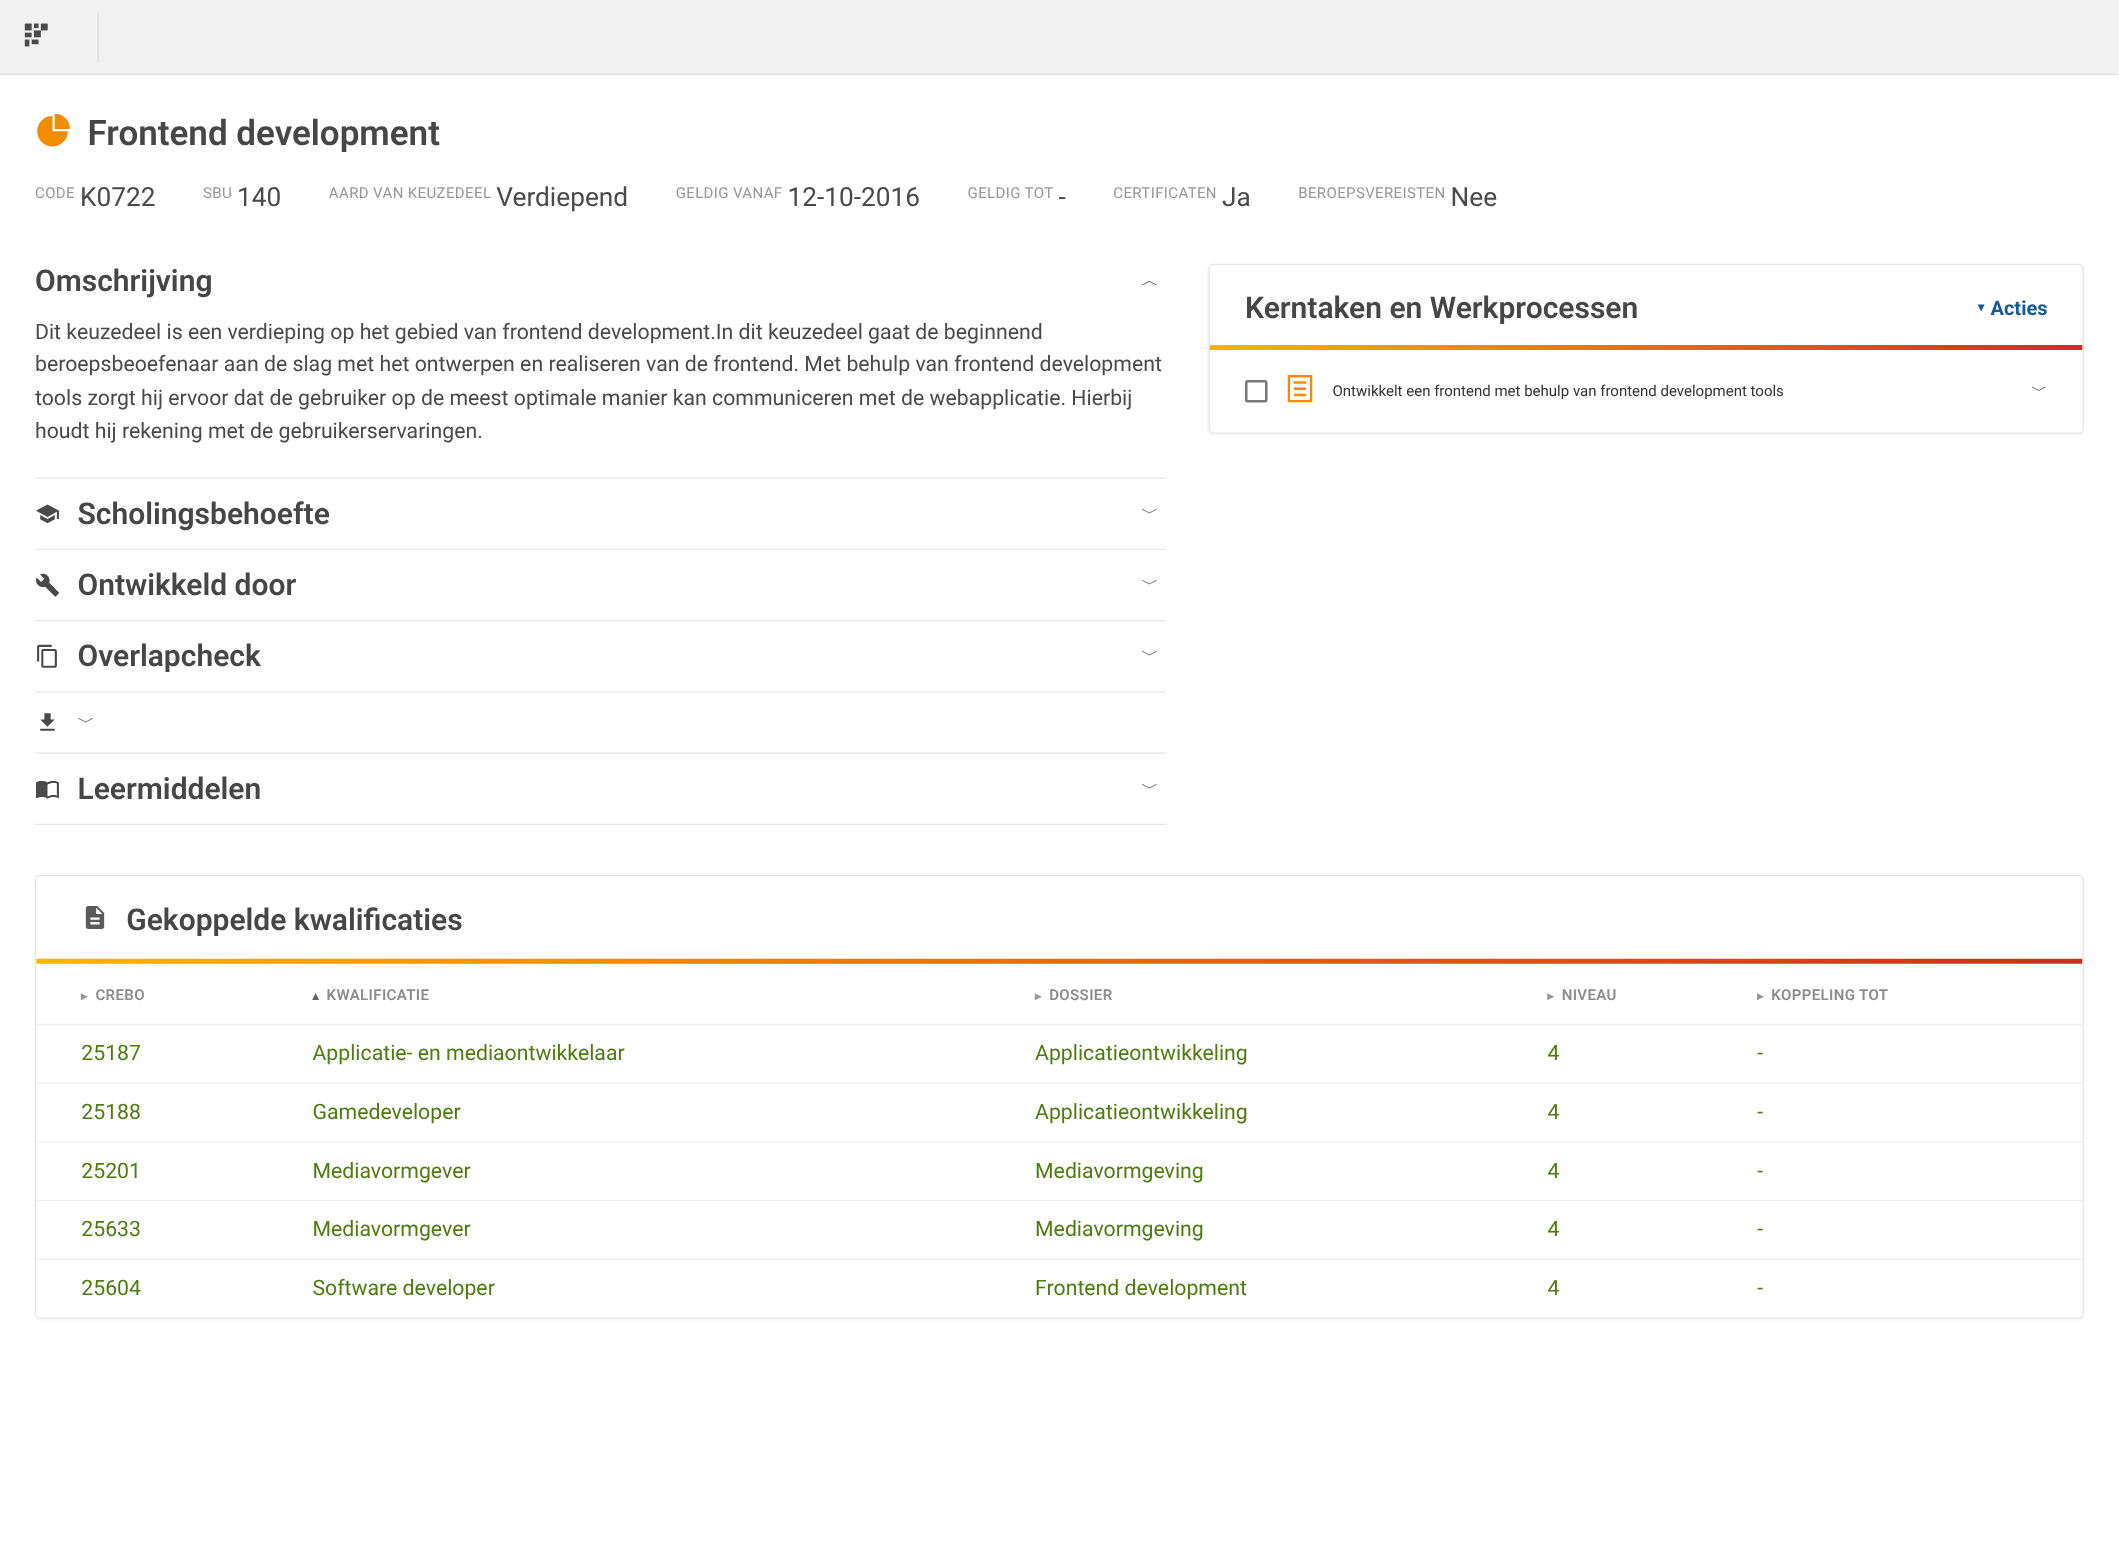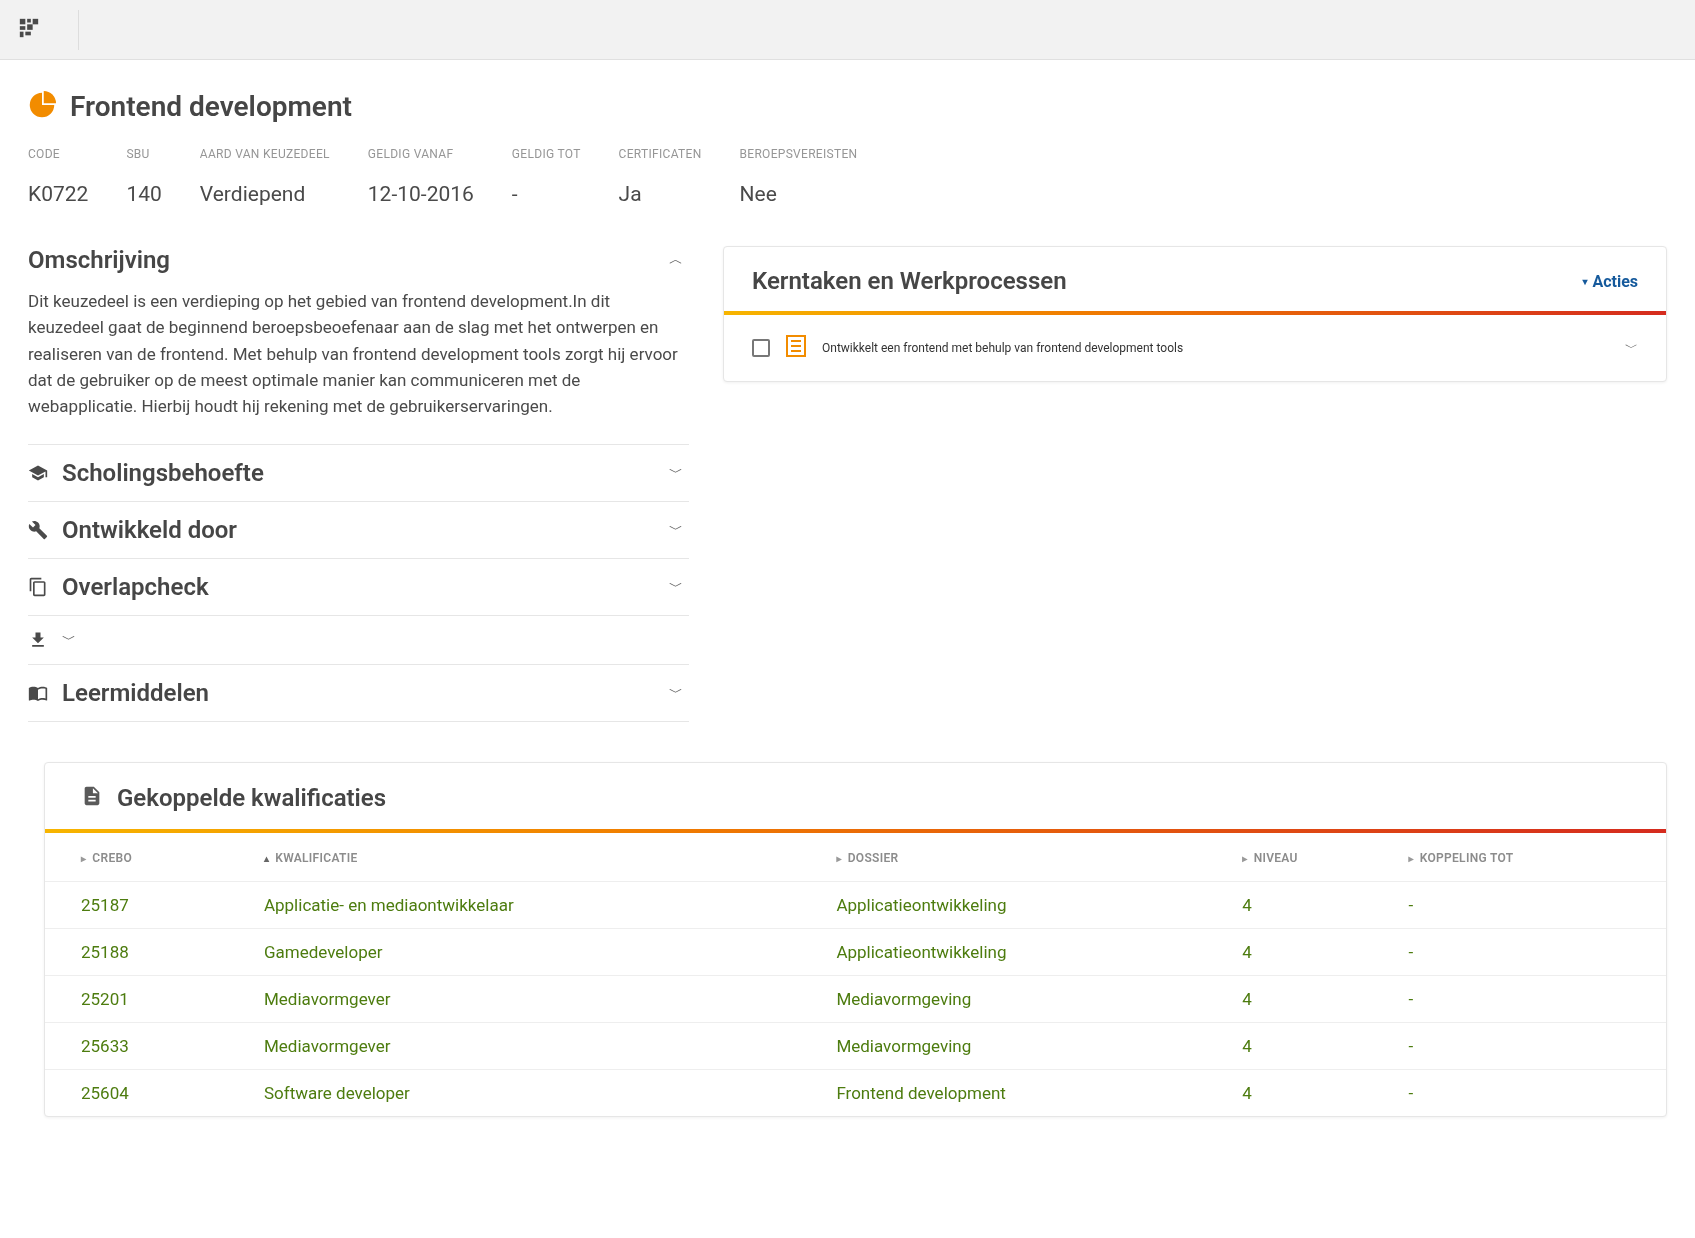--- a/index.html
+++ b/index.html
@@ -4,44 +4,44 @@
 <style>
 * { box-sizing: border-box; margin: 0; padding: 0; }
 body { font-family: -apple-system, BlinkMacSystemFont, "Segoe UI", Roboto, "Helvetica Neue", Arial, sans-serif; background: #fff; color: #333; }
 .top-bar { background: #f2f2f2; border-bottom: 1px solid #e0e0e0; height: 60px; display: flex; align-items: center; padding: 0 18px; }
 .top-bar-divider { width: 1px; height: 40px; background: #ddd; margin-left: 38px; }
 .content-wrap { padding: 30px 28px; }
 .page-header { display: flex; align-items: center; gap: 14px; margin-bottom: 24px; }
 .page-title { font-size: 28px; font-weight: 600; color: #464646; }
 .pie-icon { width: 28px; height: 28px; }
 .meta-row { display: flex; gap: 38px; margin-bottom: 40px; }
-.meta-item { display: flex; flex-direction: column; gap: 21px; }
+.meta-item { display: flex; flex-direction: row; gap: 4px; }
 .meta-label { font-size: 12px; color: #969696; text-transform: uppercase; letter-spacing: 0.3px; }
 .meta-value { font-size: 21px; color: #4a4a4a; }
 .main-columns { display: flex; gap: 34px; align-items: flex-start; }
 .left-col { flex: 1; min-width: 0; }
-.right-col { width: 944px; flex-shrink: 0; }
+.right-col { width: 700px; flex-shrink: 0; }
 .accordion-section { border-bottom: 1px solid #e6e6e6; }
 .accordion-header { display: flex; align-items: center; gap: 14px; padding: 14px 0; cursor: pointer; }
 .accordion-header.first { padding-top: 0; }
 .accordion-title { font-size: 24px; font-weight: 600; color: #464646; flex: 1; }
 .accordion-chevron { color: #666; font-size: 14px; margin-right: 6px; }
 .accordion-body { font-size: 17px; line-height: 1.55; color: #4a4a4a; padding-bottom: 24px; }
 .section-icon { color: #4a4a4a; width: 20px; display: inline-flex; justify-content: center; font-size: 18px; }
 .card { background: #fff; border: 1px solid #e6e6e6; border-radius: 4px; box-shadow: 0 1px 3px rgba(0,0,0,0.06); overflow: hidden; }
 .card-header { display: flex; align-items: center; justify-content: space-between; padding: 20px 28px 16px 28px; }
 .card-title { font-size: 24px; font-weight: 600; color: #464646; display: flex; align-items: center; gap: 14px; }
 .acties-link { color: #165a9c; font-weight: 700; font-size: 16px; display: flex; align-items: center; gap: 5px; }
 .gradient-bar { height: 4px; background: linear-gradient(to right, #f7b500 0%, #f07c00 38%, #d52b1e 100%); }
 .task-row { display: flex; align-items: center; gap: 16px; padding: 20px 28px; }
 .task-checkbox { width: 18px; height: 18px; border: 2px solid #777; border-radius: 2px; }
 .task-list-icon { color: #f07c00; }
 .task-text { flex: 1; font-size: 12px; color: #333; }
 .task-chevron { color: #666; font-size: 13px; }
-.kwali-card { margin-top: 40px; margin-left: 16px; }
+.kwali-card { margin-top: 40px; }
 .kwali-header { display: flex; align-items: center; gap: 14px; padding: 20px 28px 16px 36px; }
 .kwali-title { font-size: 24px; font-weight: 600; color: #464646; }
 .kwali-table { width: 100%; border-collapse: collapse; }
 .kwali-table thead th { text-align: left; font-size: 12px; font-weight: 600; color: #8c8c8c; text-transform: uppercase; padding: 18px 12px 16px 12px; letter-spacing: 0.3px; }
 .kwali-table thead th:first-child { padding-left: 36px; }
 .kwali-table tbody td { font-size: 17px; color: #4d7c0f; padding: 13px 12px; border-top: 1px solid #eee; }
 .kwali-table tbody td:first-child { padding-left: 36px; }
 .th-caret { font-size: 10px; margin-right: 6px; color: #999; }
 .th-caret.sorted { color: #666; }
 .grid-icon svg { width: 22px; height: 22px; }

